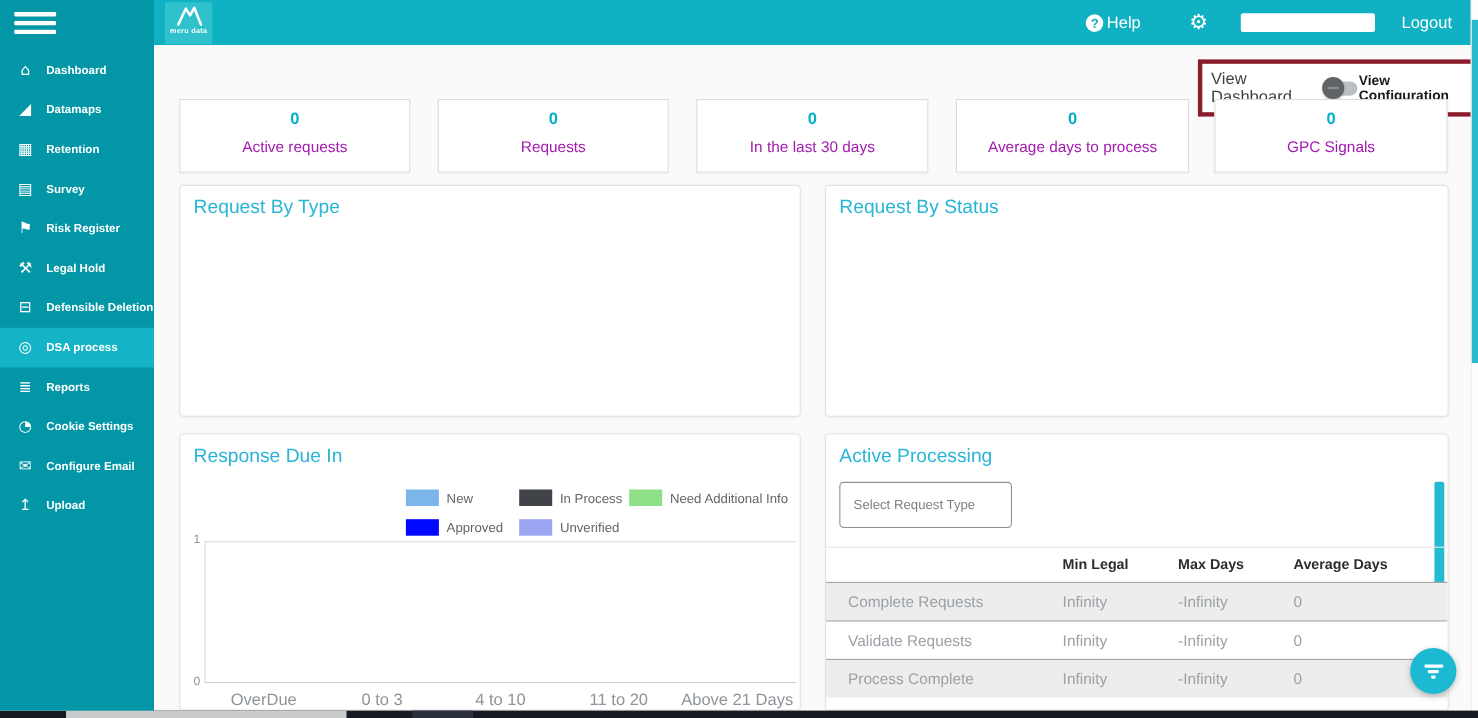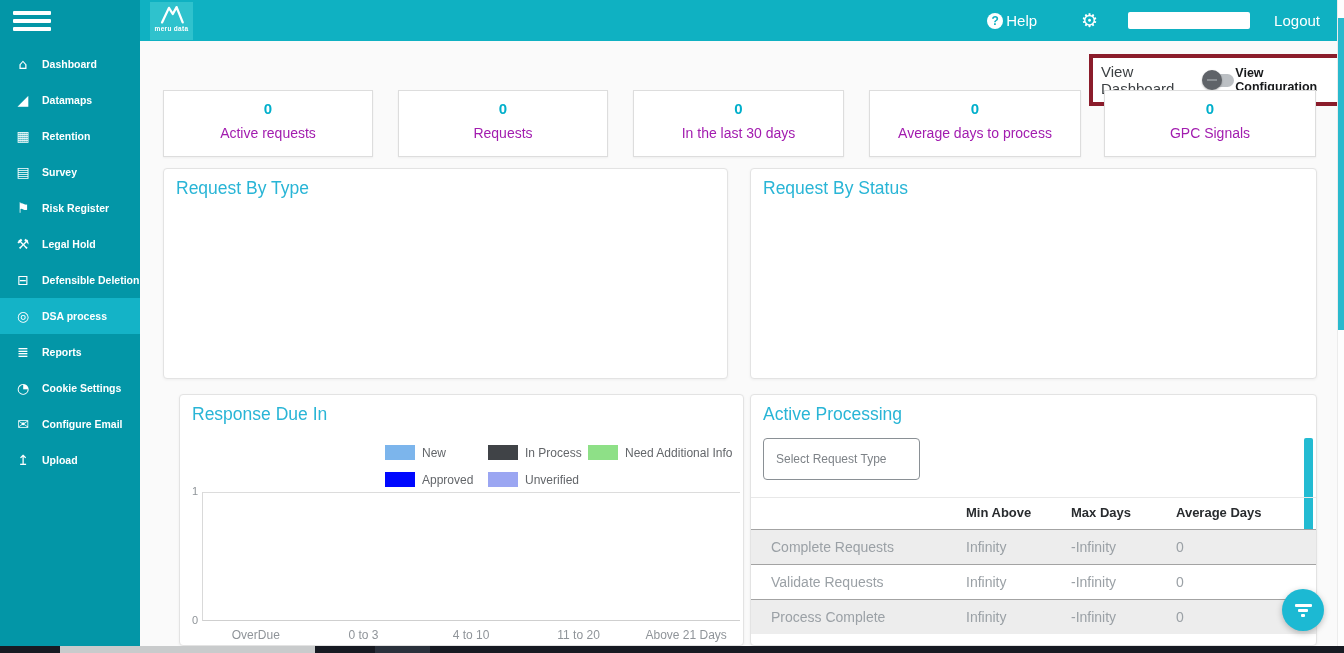--- a/index.html
+++ b/index.html
@@ -62,21 +62,21 @@
             grid-template-columns:103px 100px auto; row-gap:12px; }
   .legend-item { display:flex; align-items:center; cursor:pointer; }
   .sw { width:30px; height:15px; margin-right:7px; flex:0 0 30px; }
   .legend-label { font-size:12px; color:#63666a; white-space:nowrap; }
   .plot { position:absolute; left:22px; top:97px; width:538px; height:129px;
           border-left:1px solid #d9d9d9; border-bottom:1px solid #cfcfcf; }
   .plot::before { content:""; position:absolute; left:0; top:0; width:100%; border-top:1px solid #dcdcdc; }
   .ytick { position:absolute; width:14px; text-align:right; font-size:11px; color:#8f9499; }
   .yt1 { left:4px; top:90px; } .yt0 { left:4px; top:219px; }
   .xlabels { position:absolute; left:22px; top:233px; width:538px; display:flex; }
-  .xlabels span { flex:1; text-align:center; font-size:12px; color:#8f9499; white-space:nowrap; }
+  .xlabels span { flex:1; text-align:center; font-size:15px; color:#8f9499; white-space:nowrap; }
 
   
   .rp-select { position:absolute; left:12px; top:43px; width:157px; height:42px; background:#fff;
                border:1px solid #8a9095; border-radius:4px; font-size:12px; color:#7d8287;
                line-height:40px; padding-left:12px; cursor:pointer; }
   .rp-divider { position:absolute; left:0; top:102px; width:100%; border-top:1px solid #e8e8e8; }
   .rp-head { position:absolute; left:0; top:102px; width:100%; height:32px; }
   .rp-head span { position:absolute; line-height:32px; font-size:13px; font-weight:bold; color:#292c2f; }
   .rp-row { position:absolute; left:0; width:100%; height:35px; border-top:1px solid #a3a3a3; }
   .rp-row span { position:absolute; line-height:34px; font-size:14px; color:#9ba1a6; }
@@ -212,21 +212,21 @@
   </div>
 
   <div class="panel" style="left:750px;top:168px;width:567px;height:211px;">
     <div class="panel-title">Request By Status</div>
   </div>
 
   <div class="panel" style="left:163px;top:168px;width:565px;height:211px;">
     <div class="panel-title">Request By Type</div>
   </div>
 
-  <div class="panel" style="left:163px;top:394px;width:565px;height:252px;margin-left:16px;">
+  <div class="panel" style="left:163px;top:394px;width:565px;height:252px;">
     <div class="panel-title">Response Due In</div>
     <div class="legend">
       <div class="legend-item">
         <span class="sw" style="background: rgb(124, 181, 236);"></span>
         <span class="legend-label">New</span>
       </div>
       <div class="legend-item">
         <span class="sw" style="background: rgb(64, 67, 71);"></span>
         <span class="legend-label">In Process</span>
       </div>
@@ -254,21 +254,21 @@
       <span>Above 21 Days</span>
     </div>
   </div>
 
   <div class="panel" style="left:750px;top:394px;width:567px;height:252px;">
     <div class="panel-title">Active Processing</div>
     <div class="rp-select">Select Request Type</div>
     <div class="rp-scroll"></div>
     <div class="rp-divider"></div>
     <div class="rp-head">
-      <span class="c2">Min Above</span>
+      <span class="c2">Min Legal</span>
       <span class="c3">Max Days</span>
       <span class="c4">Average Days</span>
     </div>
     <div class="rp-row stripe" style="top:134px;">
       <span class="c1">Complete Requests</span>
       <span class="c2">Infinity</span>
       <span class="c3">-Infinity</span>
       <span class="c4">0</span>
     </div>
     <div class="rp-row" style="top:169px;">

